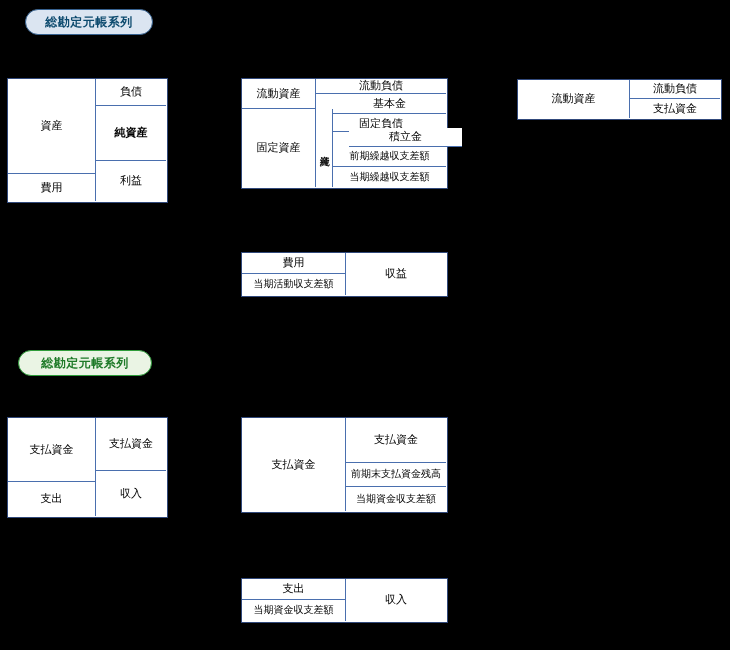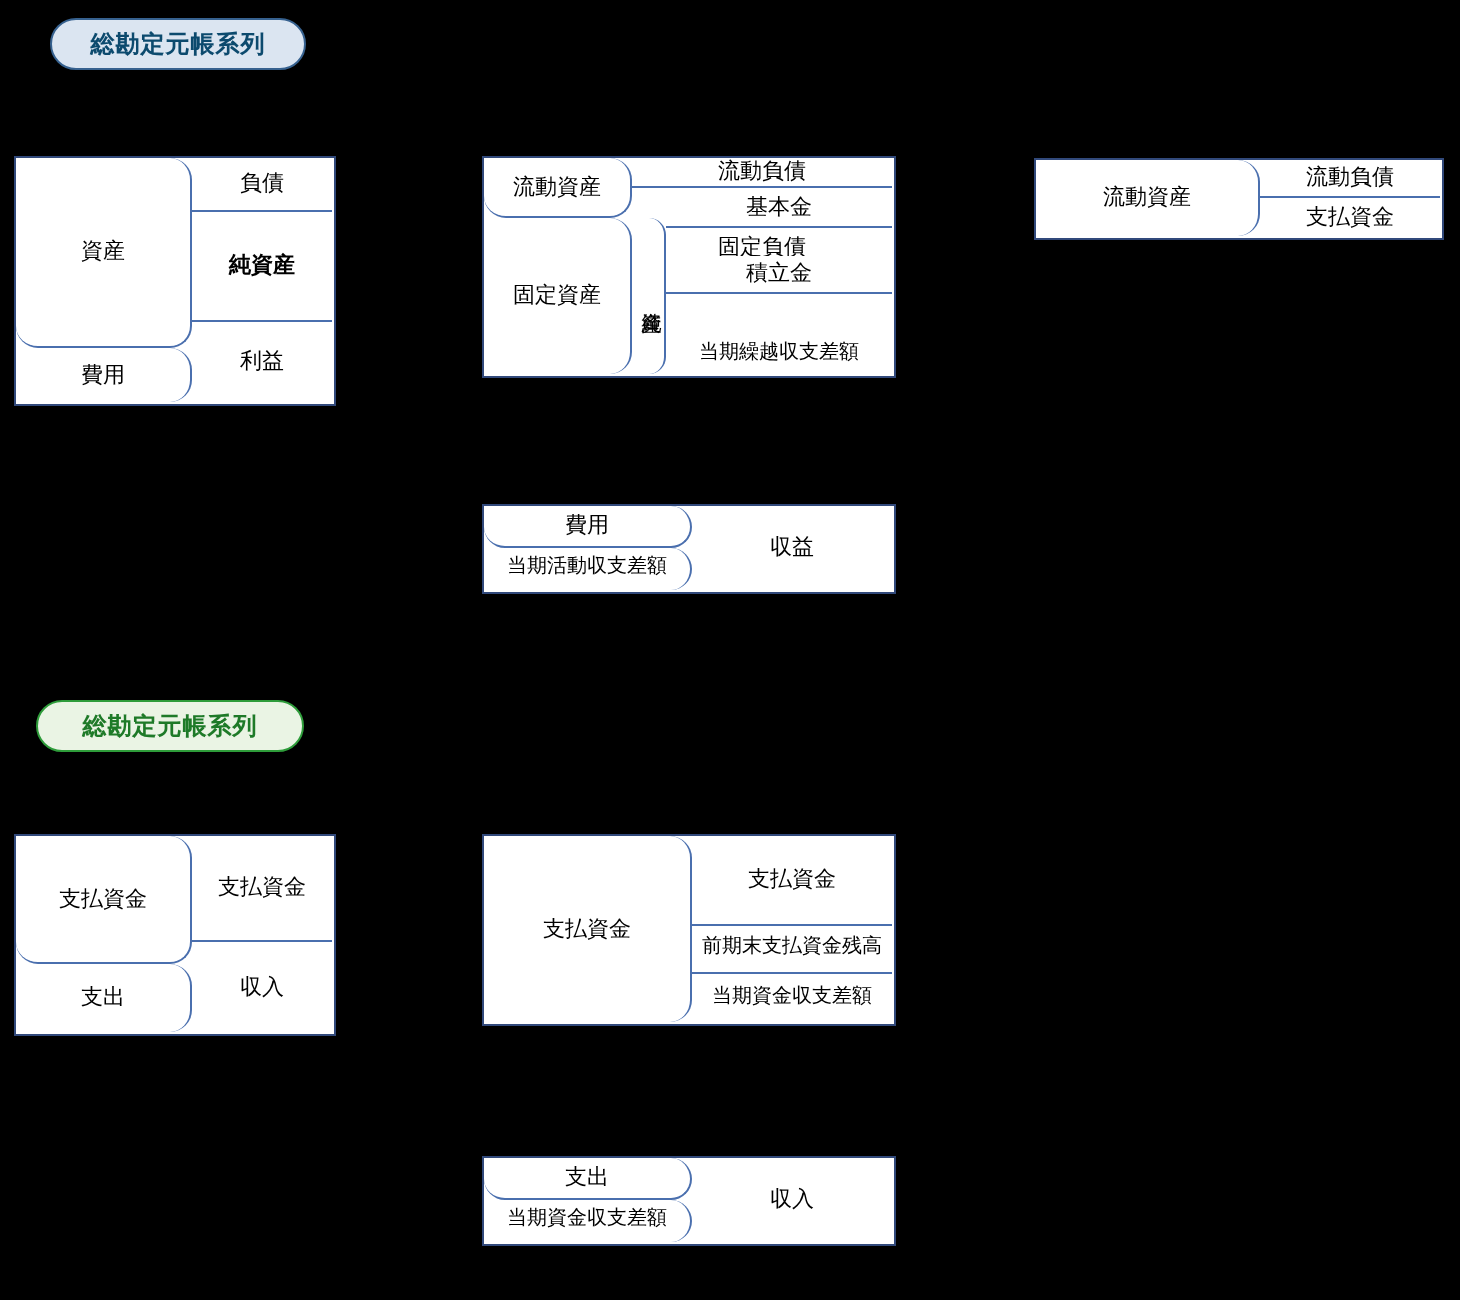--- a/index.html
+++ b/index.html
@@ -55,21 +55,21 @@
     align-items: center;
     justify-content: center;
     text-align: center;
     color: #000000;
     font-size: 11px;
     line-height: 1.25;
     background: #ffffff;
     white-space: nowrap;
     overflow: hidden;
   }
-  .cell.b-r { border-right: 1px solid #4a6fae; border-radius: 11px; }
+  .cell.b-r { border-right: 1px solid #4a6fae; }
   .cell.b-b { border-bottom: 1px solid #4a6fae; }
   .cell.small { font-size: 10px; }
   .cell.vert {
     writing-mode: vertical-rl;
     text-orientation: upright;
     letter-spacing: 0px;
     font-size: 10px;
   }
 </style>
 </head>
@@ -87,21 +87,22 @@
     <div class="cell" style="left:88px; top:82px; width:70px; height:40px;">利益</div>
   </div>
 
   <div class="tbl" style="left:241px; top:78px; width:207px; height:111px;">
     <div class="cell b-r b-b" style="left:0px; top:0px; width:74px; height:30px;">流動資産</div>
     <div class="cell b-r" style="left:0px; top:30px; width:74px; height:78px;">固定資産</div>
     <div class="cell b-b" style="left:74px; top:0px; width:130px; height:15px;">流動負債</div>
     <div class="cell b-b" style="left:74px; top:15px; width:130px; height:15px;margin-top:23px;">固定負債</div>
     <div class="cell vert b-r" style="left:74px; top:30px; width:17px; height:78px;">純資産</div>
     <div class="cell b-b" style="left:91px; top:16px; width:113px; height:19px;">基本金</div>
-    <div class="cell b-b" style="left:91px; top:49px; width:113px; height:19px;">積立金</div>
+    <div class="cell b-b" style="left:107px; top:49px; width:113px; height:19px;">積立金</div>
+    <div class="cell small b-b" style="left:91px; top:68px; width:113px; height:20px;">前期繰越収支差額</div>
     <div class="cell small" style="left:91px; top:88px; width:113px; height:20px;">当期繰越収支差額</div>
   </div>
 
   <div class="tbl" style="left:517px; top:79px; width:205px; height:41px;">
     <div class="cell b-r" style="left:0px; top:0px; width:112px; height:38px;">流動資産</div>
     <div class="cell b-b" style="left:112px; top:0px; width:90px; height:19px;">流動負債</div>
     <div class="cell" style="left:112px; top:19px; width:90px; height:19px;">支払資金</div>
   </div>
 
   <div class="tbl" style="left:241px; top:252px; width:207px; height:45px;">

